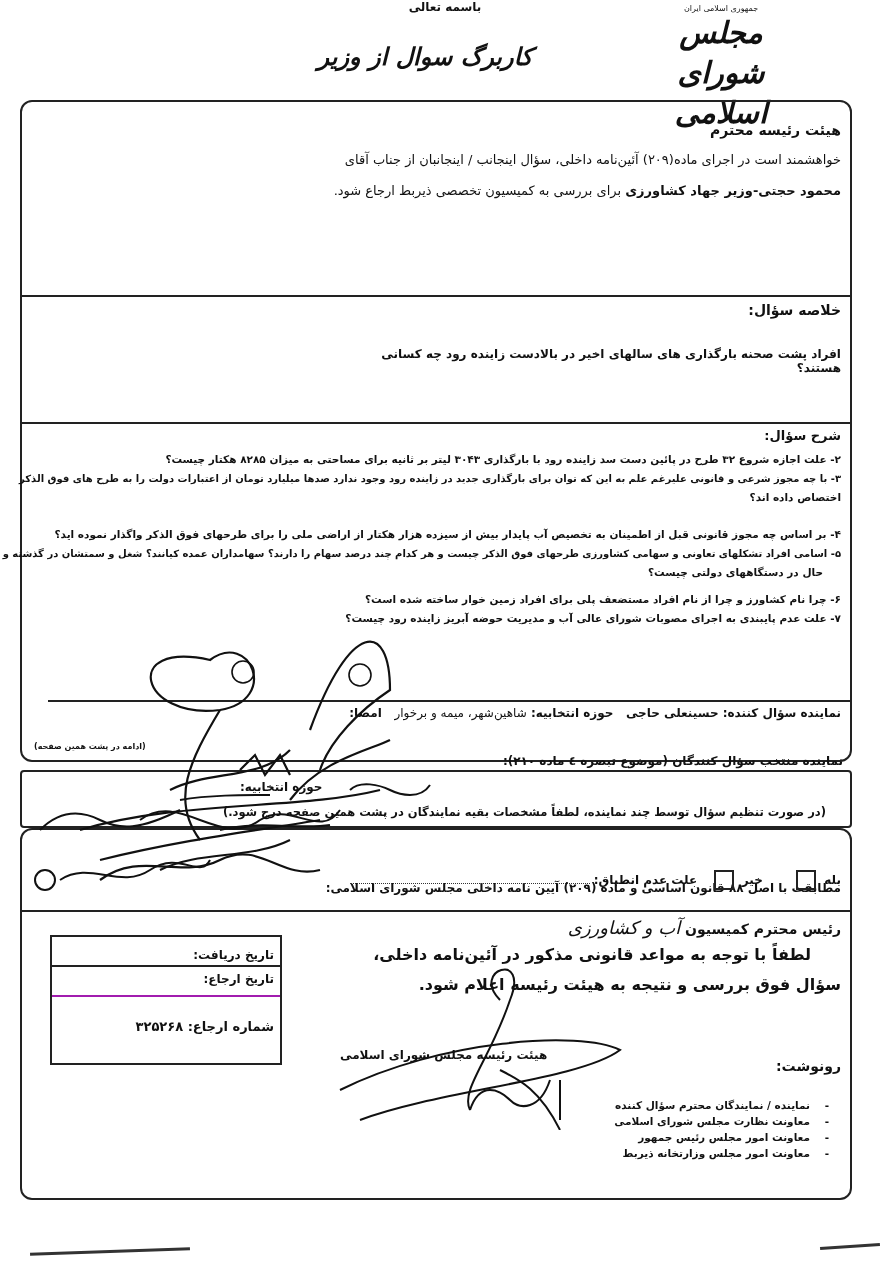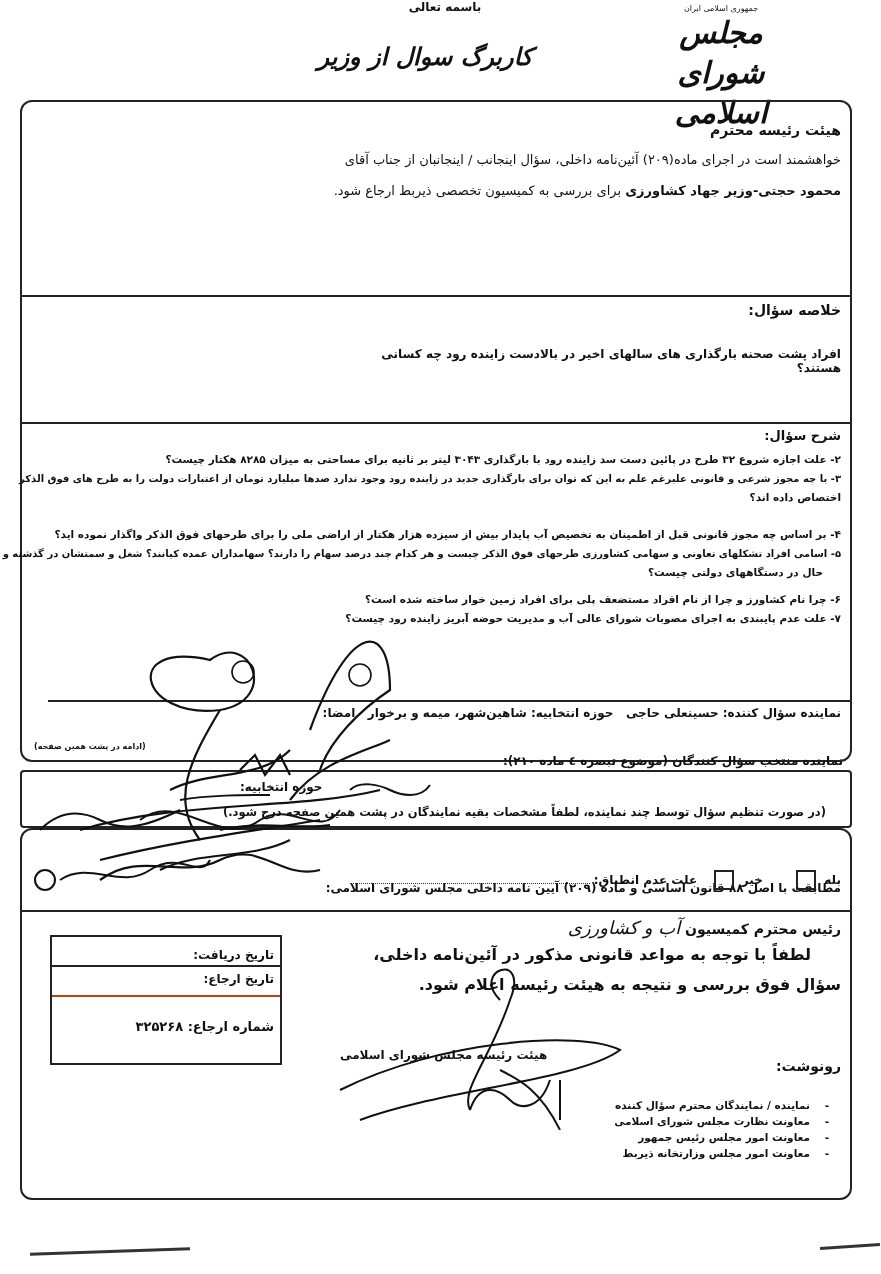--- a/index.html
+++ b/index.html
@@ -58,21 +58,21 @@
   <li style="margin-top:8px;">۶- چرا نام کشاورز و چرا از نام افراد مستضعف پلی برای افراد زمین خوار ساخته شده است؟</li>
   <li>۷- علت عدم پایبندی به اجرای مصوبات شورای عالی آب و مدیریت حوضه آبریز زاینده رود چیست؟</li>
 </ol>
 
 <div class="hr" style="top:700px;left:48px;width:802px;"></div>
 
 <div class="abs t12 b" style="top:706px;right:40px;white-space:nowrap;">
   <span>نماینده سؤال کننده:</span>
   <span>حسینعلی حاجی</span>
   &nbsp;&nbsp;<span>حوزه انتخابیه:</span>
-  <span style="font-weight:bold;margin-top:32px;">شاهین‌شهر، میمه و برخوار</span>
+  <span style="font-weight:normal;margin-top:32px;">شاهین‌شهر، میمه و برخوار</span>
   &nbsp;&nbsp;<span>امضا:</span>
 </div>
 <div class="abs small b" style="top:742px;left:34px;font-size:8px;">(ادامه در پشت همین صفحه)</div>
 
 <div class="box" style="top:770px;left:20px;width:832px;height:58px;border-radius:4px;"></div>
 <div class="abs t12 b" style="top:754px;right:38px;white-space:nowrap;">نماینده منتخب سؤال کنندگان (موضوع تبصره ٤ ماده ۲۱۰):</div>
 <div class="abs t12 b" style="top:780px;left:240px;">حوزه انتخابیه:</div>
 <div class="abs t12 b" style="top:805px;right:55px;white-space:nowrap;font-size:11.5px;">(در صورت تنظیم سؤال توسط چند نماینده، لطفاً مشخصات بقیه نمایندگان در پشت همین صفحه درج شود.)</div>
 
 <div class="box" style="top:828px;left:20px;width:832px;height:372px;"></div>
@@ -95,21 +95,21 @@
   <span style="font-family:'DejaVu Serif',serif;font-style:italic;font-weight:normal;font-size:18px;">آب و کشاورزی</span>
 </div>
 <div class="abs b t16" style="top:945px;right:70px;white-space:nowrap;">لطفاً با توجه به مواعد قانونی مذکور در آئین‌نامه داخلی،</div>
 <div class="abs b t16" style="top:975px;right:40px;white-space:nowrap;">سؤال فوق بررسی و نتیجه به هیئت رئیسه اعلام شود.</div>
 <div class="abs b t12" style="top:1048px;left:340px;white-space:nowrap;">هیئت رئیسه مجلس شورای اسلامی</div>
 
 <div class="abs" style="top:935px;left:50px;width:232px;height:130px;border:2px solid #222;box-sizing:border-box;">
   <div style="height:30px;border-bottom:2px solid #222;padding:11px 6px 0 0;box-sizing:border-box;" class="b t12">
     <span>تاریخ دریافت:</span>
   </div>
-  <div style="height:30px;border-bottom:2px solid #c2410c;padding:5px 6px 11px 0;box-sizing:border-box;" class="b t12">
+  <div style="height:30px;border-bottom:2px solid #a21caf;padding:5px 6px 11px 0;box-sizing:border-box;" class="b t12">
     <span>تاریخ ارجاع:</span>
   </div>
   <div style="padding:22px 6px 0 0;box-sizing:border-box;" class="b t13">
     <span>شماره ارجاع:</span>
     <span>۳۲۵۲۶۸</span>
   </div>
 </div>
 
 <div class="abs b t14" style="top:1058px;right:40px;">رونوشت:</div>
 <ul class="cc abs" style="top:1085px;right:40px;margin:12px;padding:0;">

